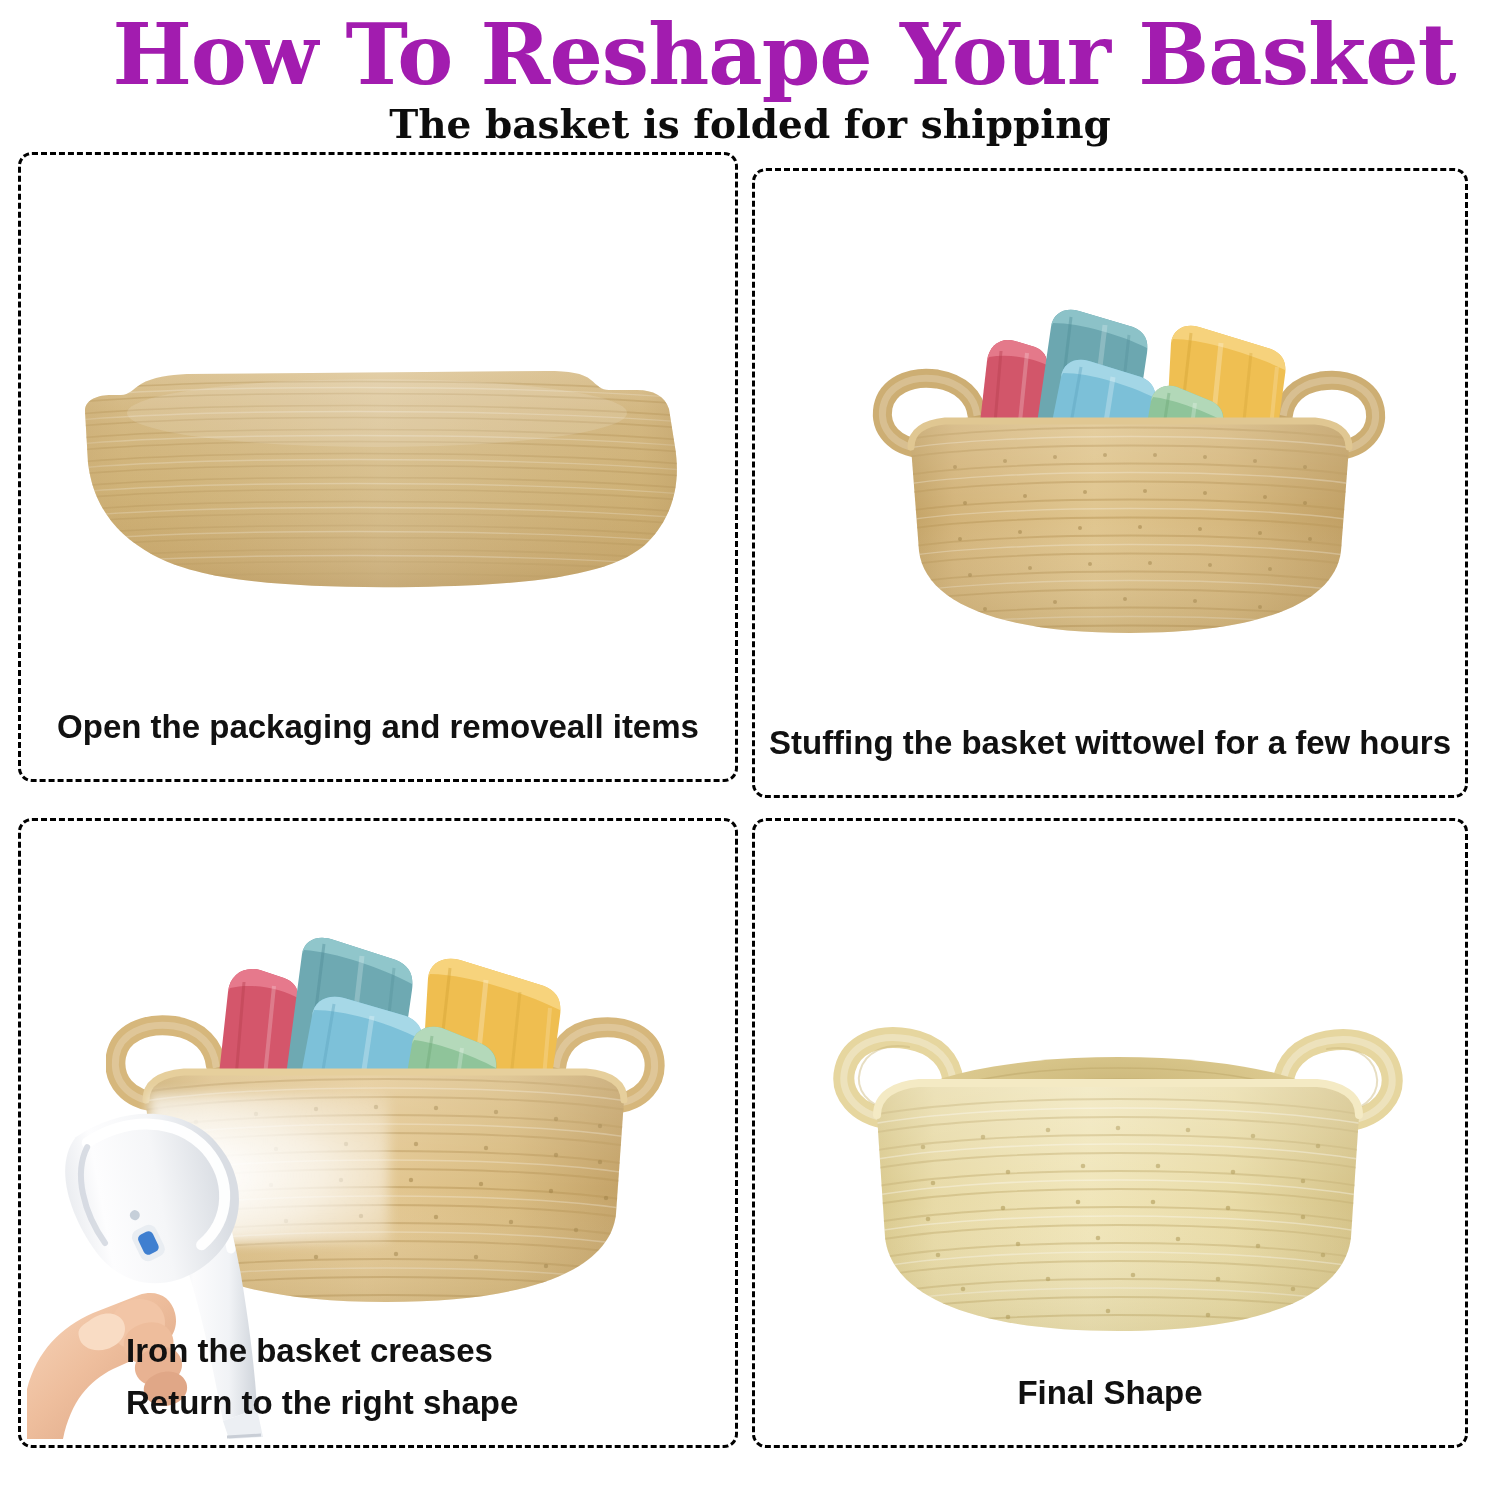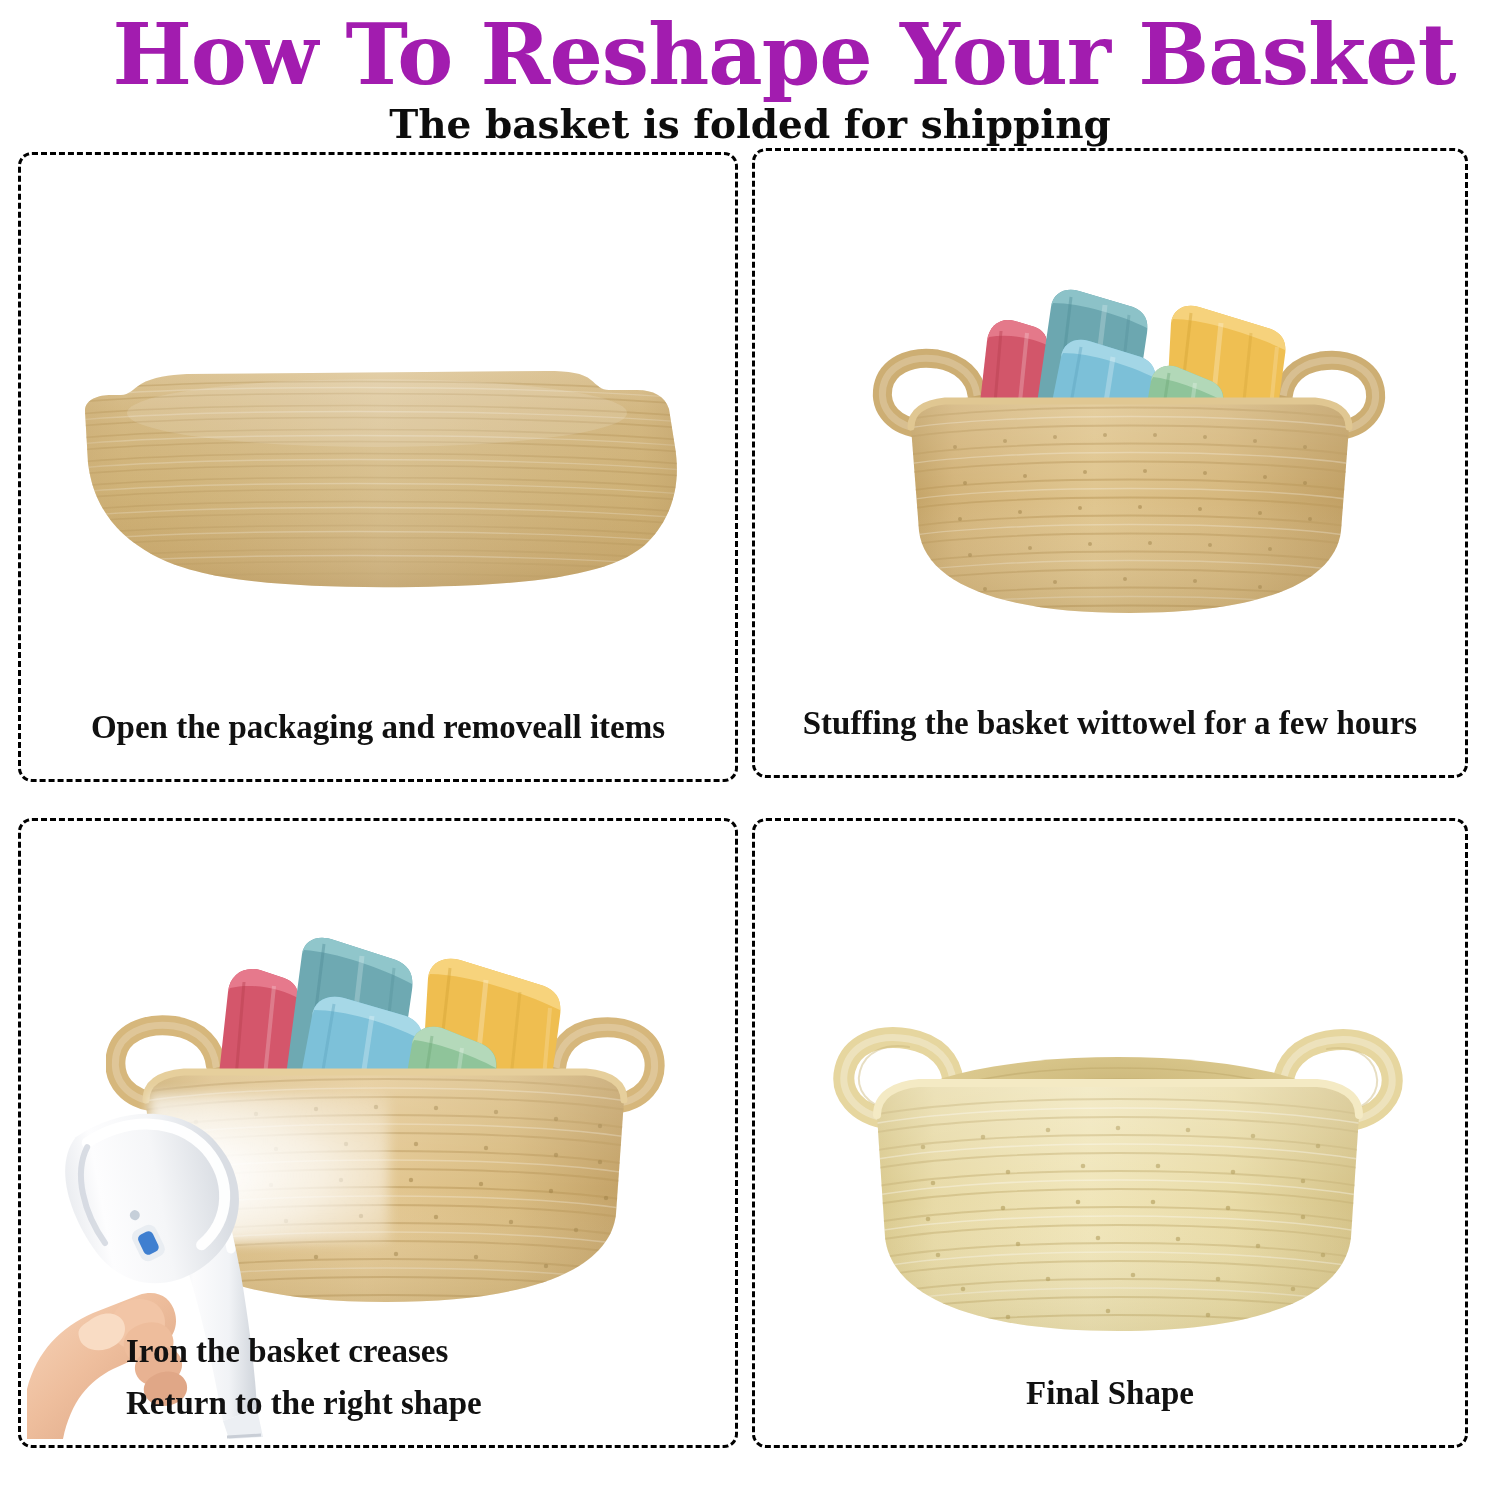--- a/index.html
+++ b/index.html
@@ -53,30 +53,30 @@
   
   .panel {
     position: absolute;
     box-sizing: border-box;
     border: 3px dashed #000000;
     border-radius: 14px;
     background: #ffffff;
     overflow: hidden;
   }
   #panel-1 { left: 18px;  top: 152px;  width: 720px;  height: 630px; }
-  #panel-2 { left: 752px; top: 148px;  width: 716px;  height: 630px; }
+  #panel-2 { left: 752px; top: 168px;  width: 716px;  height: 630px; }
   #panel-3 { left: 18px;  top: 818px;  width: 720px;  height: 630px; }
   #panel-4 { left: 752px; top: 818px;  width: 716px;  height: 630px; }
 
   .caption {
     position: absolute;
     left: 0;
     width: 100%;
     text-align: center;
-    font-family: Liberation Serif, serif;
+    font-family: Liberation Sans, sans-serif;
     font-weight: bold;
     font-size: 33px;
     line-height: 52px;
     color: #111111;
     white-space: nowrap;
   }
   .caption.one-line { bottom: 26px; }
   .caption.two-line { bottom: 16px; }
   .caption .cap-line { display: block; }
   #caption-3 { left: 105px; width: 560px; text-align: left; }

